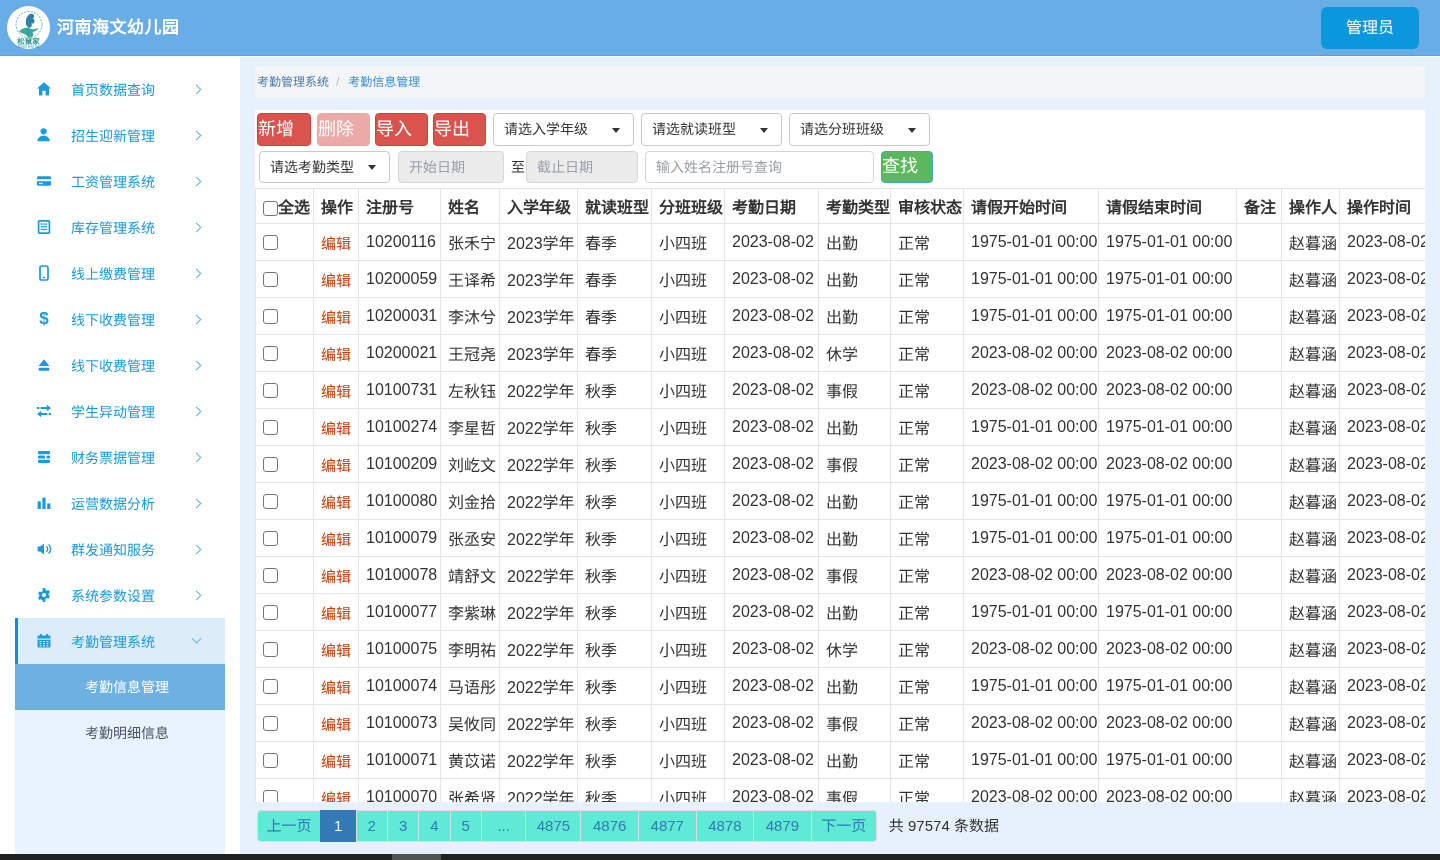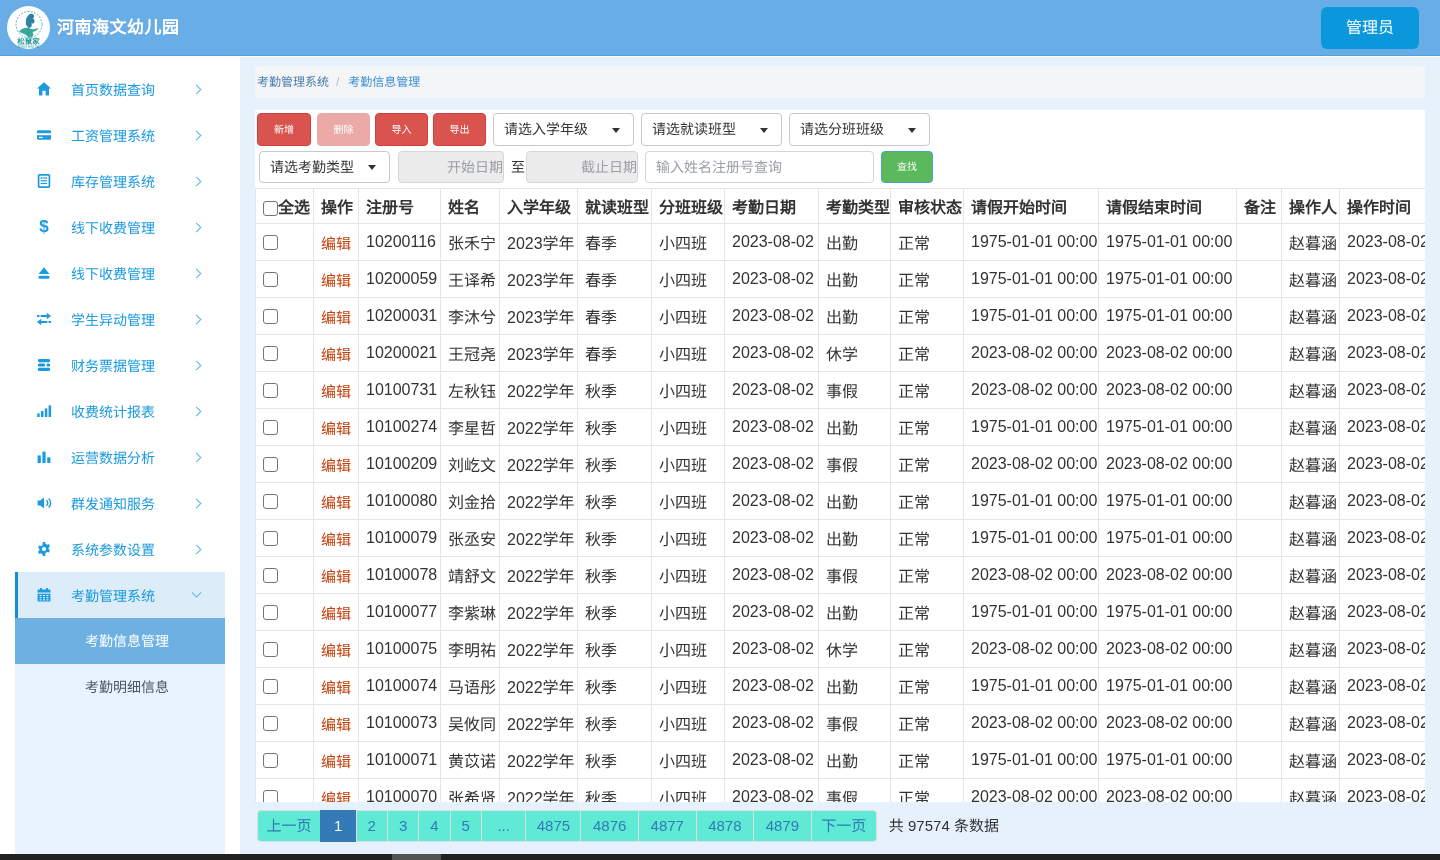--- a/index.html
+++ b/index.html
@@ -30,27 +30,27 @@
 
 .content { position:absolute; left:240px; top:56px; width:1200px; height:804px; background:#e7f1fc; }
 .crumbbar { position:absolute; left:15px; top:10px; width:1170px; height:32px; background:#f4f5f6; border-radius:4px; line-height:32px; font-size:12px; padding-left:2px; }
 .crumbbar .c1 { color:#4a7dad; }
 .crumbbar .sep { color:#b6bcc2; padding:0 9px 0 7px; }
 .crumbbar .c2 { color:#3c8ed5; }
 
 .panel { position:absolute; left:15px; top:54px; width:1170px; height:692px; background:#fff; overflow:hidden; }
 .toolbar { position:absolute; left:2px; top:3px; height:33px; white-space:nowrap; }
 .toolbar2 { position:absolute; left:2px; top:41px; height:32px; white-space:nowrap; }
-.btn { display:inline-block; vertical-align:top; height:33px; line-height:31px; border-radius:4px; font-size:10px; text-align:center; }
+.btn { display:inline-block; vertical-align:top; height:33px; line-height:31px; border-radius:4px; font-size:18px; text-align:left; }
 .btn-red { width:53px; background:#d9534f; border:1px solid #d43f3a; color:#fff; margin-right:5px; }
 .btn-red.dis { background:#eba9a7; border-color:#eba9a7; }
 .dd { display:inline-block; vertical-align:top; position:relative; height:33px; line-height:31px; background:#fff; border:1px solid #c9c9c9; border-radius:4px; font-size:14px; color:#333; padding-left:10px; }
 .dd .car { position:absolute; right:13px; top:14px; width:0; height:0; border-left:4.5px solid transparent; border-right:4.5px solid transparent; border-top:5.5px solid #333; }
 .inp { display:inline-block; vertical-align:top; height:32px; line-height:30px; border:1px solid #d6d6d6; border-radius:4px; font-size:14px; color:#9aa0a6; padding-left:10px; }
-.inp.gray { background:#ececec;text-align:right; }
+.inp.gray { background:#ececec; }
 .btn-green { width:52px; height:32px; line-height:29px; background:#5cb85c; border:1.5px solid #46a6c8; color:#fff; }
 
 .tblwrap { position:absolute; left:0px; top:78px; width:1170px; height:614px; overflow:hidden; }
 table { border-collapse:collapse; table-layout:fixed; width:1244px; font-size:16px; color:#333; }
 th,td { border:1px solid #e2e6ea; height:37px; padding:0 0 0 7px; text-align:left; font-weight:normal; overflow:hidden; white-space:nowrap; }
 th { font-weight:bold; height:35px; }
 .ck { display:inline-block; width:15px; height:15px; border:1.5px solid #767676; border-radius:3px; background:#fff; vertical-align:-3px; }
 a.edit { color:#c2410c; text-decoration:none; font-size:15px; }
 
 .pager { position:absolute; left:17px; top:754px; height:32px; white-space:nowrap; font-size:15px; }
@@ -85,20 +85,30 @@
           <svg width="16" height="16" viewBox="0 0 16 16">
             <path fill="#1b9ade" d="M8 1.2 15 7.6 h-2 V14.5 h-3.4 V9.8 H6.4 V14.5 H3 V7.6 H1 Z"></path>
           </svg>
         </span>
         <span class="mtxt">首页数据查询</span>
         <span class="arr"></span>
       </li>
       <li>
         <span class="mico">
           <svg width="16" height="16" viewBox="0 0 16 16">
+            <circle cx="7.6" cy="4.3" r="3.1" fill="#1b9ade"></circle>
+            <path fill="#1b9ade" d="M1.4 14.3 c0-3.8 2.9-5.6 6.2-5.6 s6.2 1.8 6.2 5.6 Z"></path>
+          </svg>
+        </span>
+        <span class="mtxt">招生迎新管理</span>
+        <span class="arr"></span>
+      </li>
+      <li>
+        <span class="mico">
+          <svg width="16" height="16" viewBox="0 0 16 16">
             <rect x="1" y="3.2" width="14" height="9.6" rx="1.2" fill="#1b9ade"></rect>
             <rect x="1" y="6.2" width="14" height="2" fill="#fff"></rect>
             <rect x="3" y="9.8" width="3.6" height="1.3" fill="#fff"></rect>
           </svg>
         </span>
         <span class="mtxt">工资管理系统</span>
         <span class="arr"></span>
       </li>
       <li>
         <span class="mico">
@@ -108,20 +118,30 @@
             <rect x="7.1" y="4.5" width="4" height="1.2" fill="#1b9ade"></rect>
             <rect x="4.6" y="7.2" width="6.5" height="1.2" fill="#1b9ade"></rect>
             <rect x="4.6" y="9.9" width="6.5" height="1.2" fill="#1b9ade"></rect>
           </svg>
         </span>
         <span class="mtxt">库存管理系统</span>
         <span class="arr"></span>
       </li>
       <li>
         <span class="mico">
+          <svg width="16" height="16" viewBox="0 0 16 16">
+            <rect x="4" y="1" width="8" height="14" rx="1.6" fill="none" stroke="#1b9ade" stroke-width="1.7"></rect>
+            <rect x="6.8" y="11.8" width="2.4" height="1.4" fill="#1b9ade"></rect>
+          </svg>
+        </span>
+        <span class="mtxt">线上缴费管理</span>
+        <span class="arr"></span>
+      </li>
+      <li>
+        <span class="mico">
           <span style="font-size:17px;font-weight:bold;color:#1b9ade;">$</span>
         </span>
         <span class="mtxt">线下收费管理</span>
         <span class="arr"></span>
       </li>
       <li>
         <span class="mico">
           <svg width="16" height="16" viewBox="0 0 16 16">
             <path fill="#1b9ade" d="M8 2.2 13.4 9 H2.6 Z"></path>
             <rect x="2.6" y="10.8" width="10.8" height="3" rx="1.2" fill="#1b9ade"></rect>
@@ -145,32 +165,20 @@
       <li>
         <span class="mico">
           <svg width="16" height="16" viewBox="0 0 16 16">
             <rect x="2" y="2" width="12" height="3.2" rx="1.2" fill="#1b9ade"></rect>
             <rect x="2" y="6.4" width="7" height="3.2" rx="1.2" fill="#1b9ade"></rect>
             <rect x="10.6" y="6.4" width="3.4" height="3.2" rx="1.2" fill="#1b9ade"></rect>
             <rect x="2" y="10.8" width="12" height="3.2" rx="1.2" fill="#1b9ade"></rect>
           </svg>
         </span>
         <span class="mtxt">财务票据管理</span>
-        <span class="arr"></span>
-      </li>
-      <li>
-        <span class="mico">
-          <svg width="16" height="16" viewBox="0 0 16 16">
-            <rect x="1.2" y="10.4" width="2.5" height="3.6" fill="#1b9ade"></rect>
-            <rect x="5" y="8" width="2.5" height="6" fill="#1b9ade"></rect>
-            <rect x="8.8" y="5.4" width="2.5" height="8.6" fill="#1b9ade"></rect>
-            <rect x="12.6" y="2.4" width="2.5" height="11.6" fill="#1b9ade"></rect>
-          </svg>
-        </span>
-        <span class="mtxt">收费统计报表</span>
         <span class="arr"></span>
       </li>
       <li>
         <span class="mico">
           <svg width="16" height="16" viewBox="0 0 16 16">
             <rect x="1.6" y="6.4" width="3.2" height="7.6" fill="#1b9ade"></rect>
             <rect x="6.4" y="2.6" width="3.2" height="11.4" fill="#1b9ade"></rect>
             <rect x="11.2" y="8.4" width="3.2" height="5.6" fill="#1b9ade"></rect>
           </svg>
         </span>

